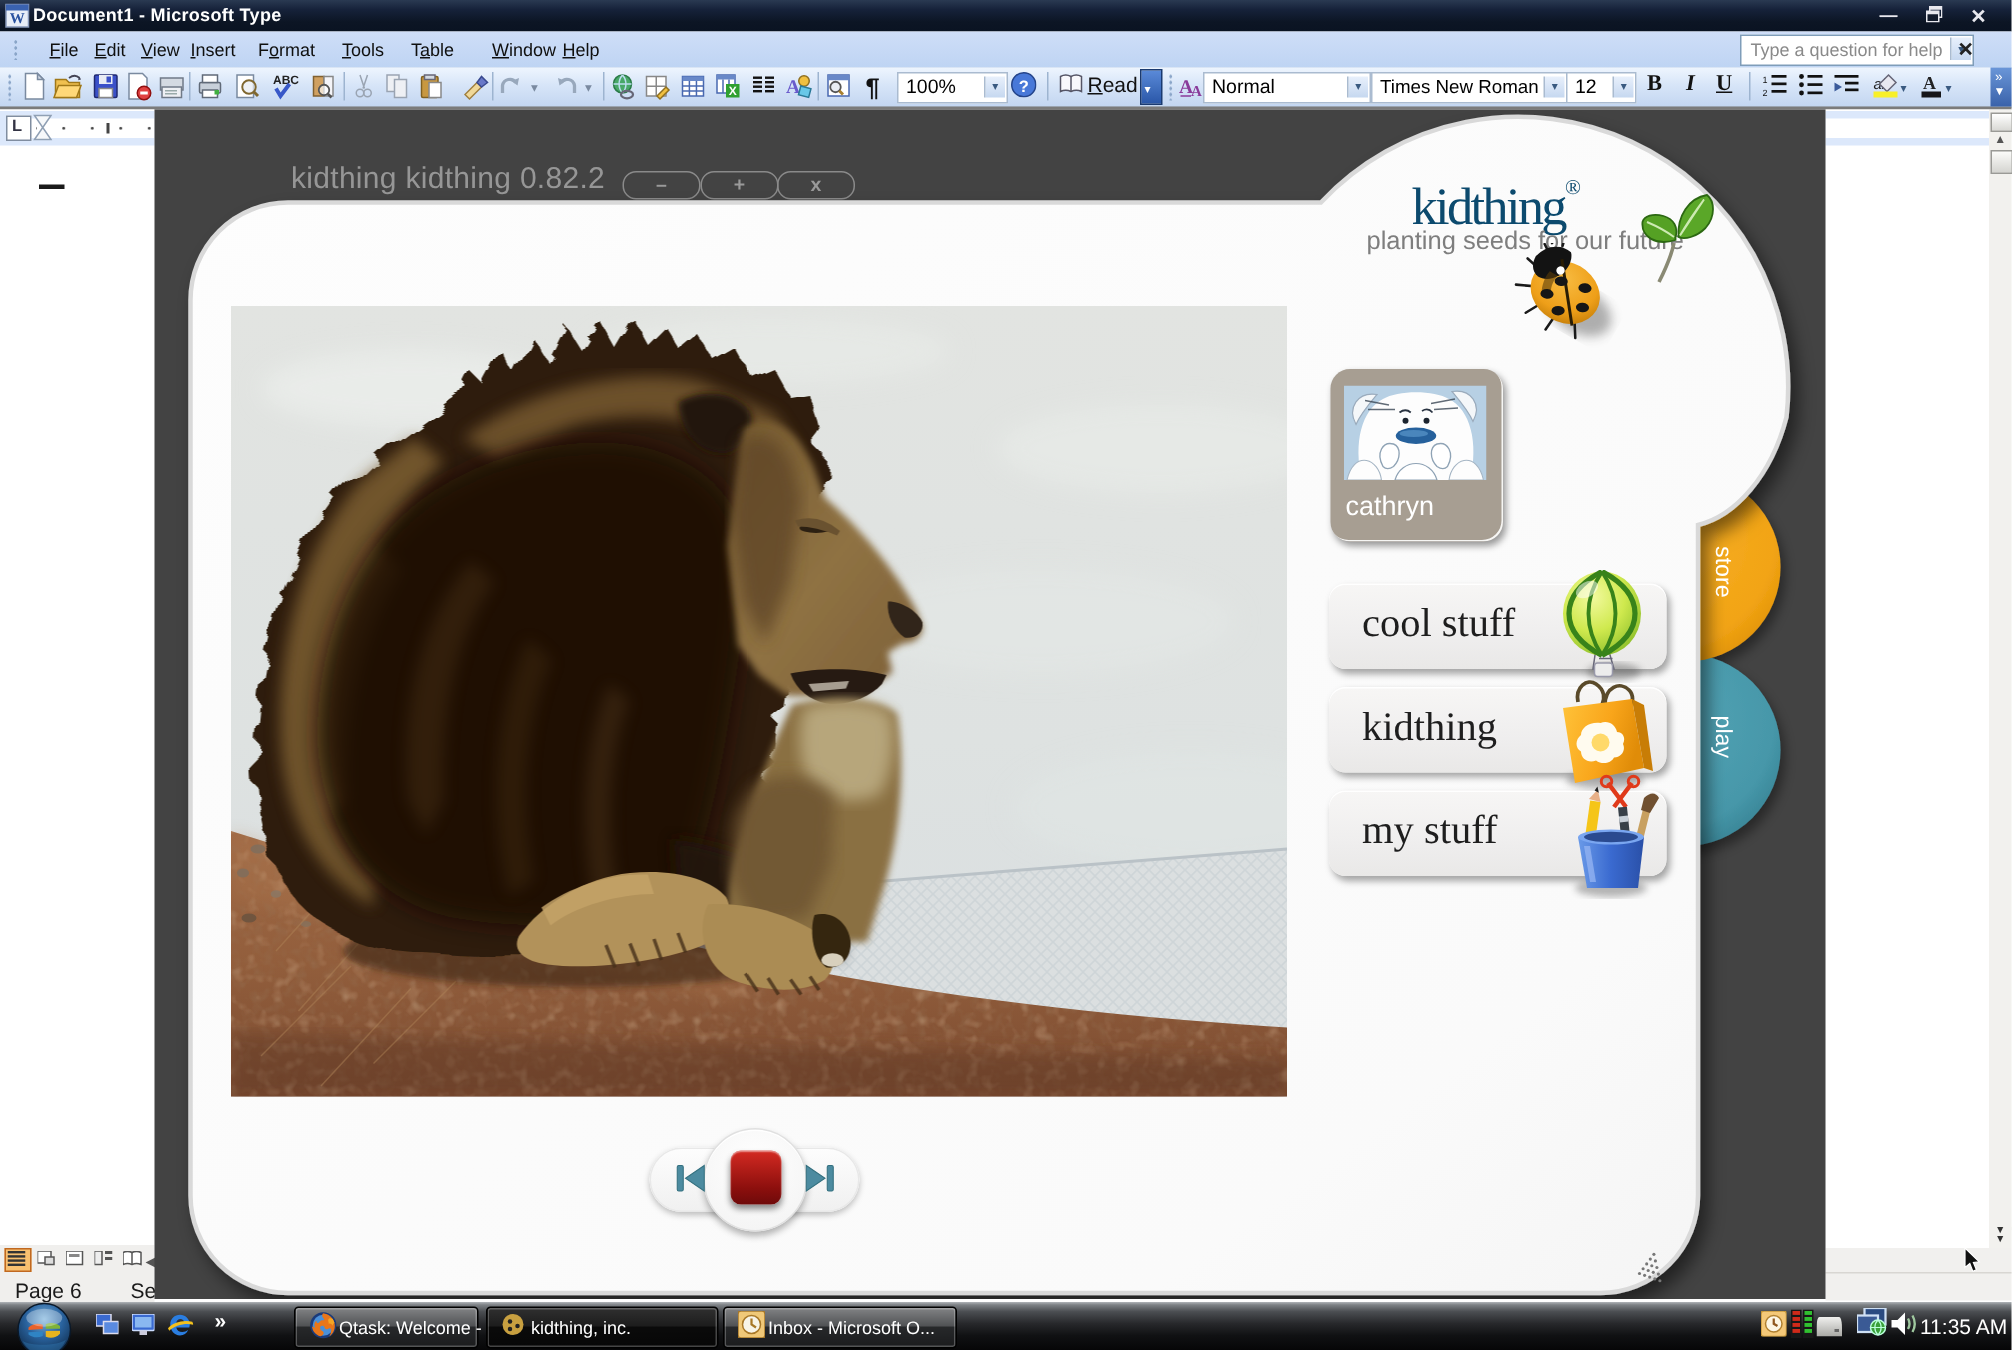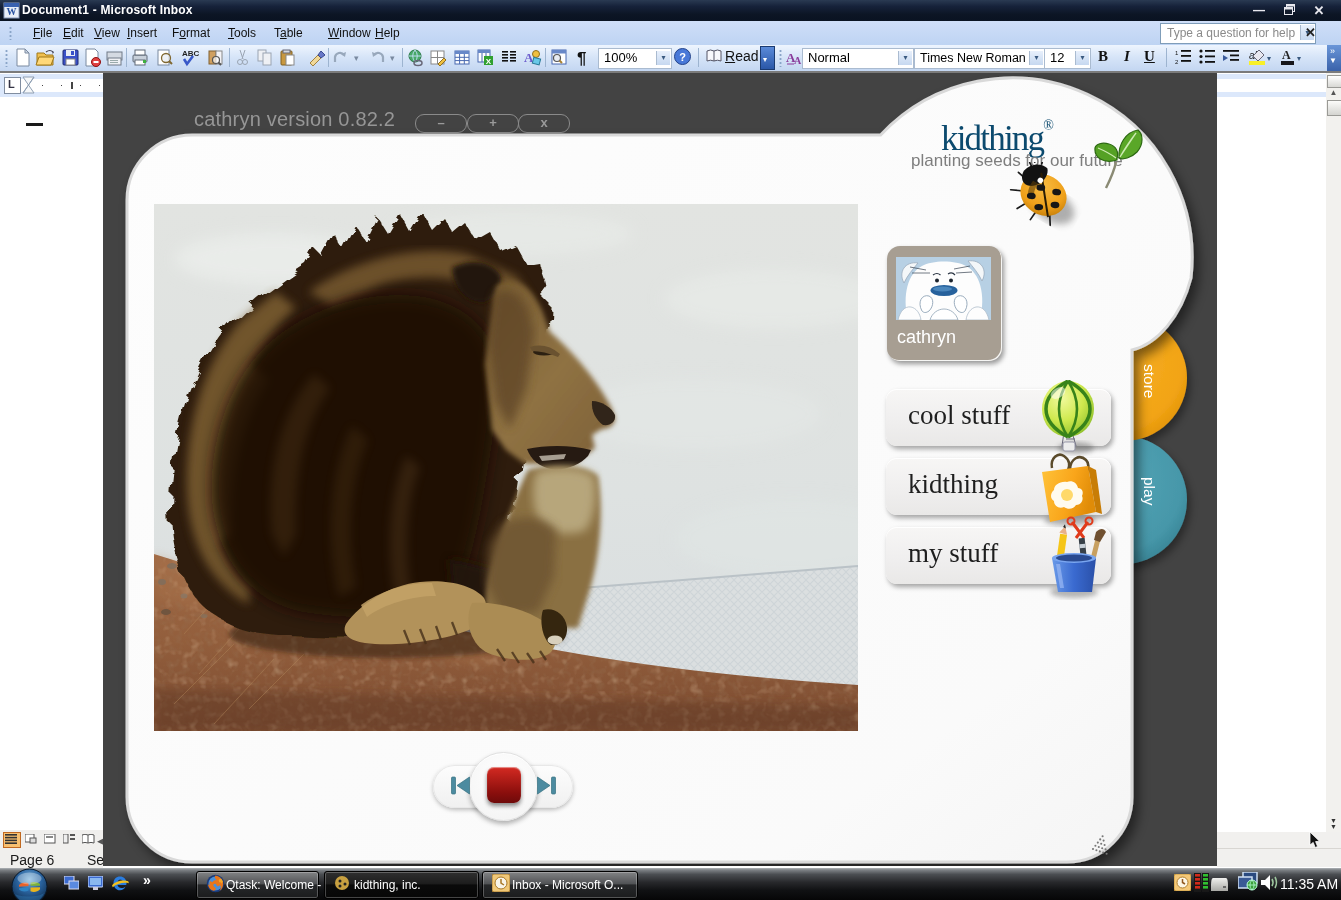--- a/index.html
+++ b/index.html
@@ -52,21 +52,21 @@
   #clock{left:1280px;top:876px;color:#fff;font-size:14px;}
 </style>
 </head>
 <body>
 <div class="abs" id="titlebar"></div>
 <svg class="abs" style="left:3px;top:2px" width="17" height="17" viewBox="0 0 17 17">
  <rect x="1" y="1" width="15" height="15" fill="#e8eef8" stroke="#8899bb"></rect>
  <rect x="1" y="1" width="15" height="4" fill="#3a62b0"></rect>
  <text x="8.5" y="13" font-size="10" font-weight="bold" fill="#2a52a0" text-anchor="middle" font-family="Liberation Serif">W</text>
 </svg>
-<div class="abs" id="titletext">Document1 - Microsoft Inbox</div>
+<div class="abs" id="titletext">Document1 - Microsoft Type</div>
 <div class="abs winbtn" style="left:1244px;">—</div>
 <div class="abs winbtn" style="left:1274px;"><svg width="11" height="11" viewBox="0 0 11 11">
       <rect x="2.5" y="0.5" width="8" height="7" fill="none" stroke="#e8e8ee"></rect>
       <rect x="2.5" y="0.5" width="8" height="2" fill="#e8e8ee"></rect>
       <rect x="0.5" y="3.5" width="8" height="7" fill="#131c2c" stroke="#e8e8ee"></rect>
       <rect x="0.5" y="3.5" width="8" height="2" fill="#e8e8ee"></rect>
     </svg></div>
 <div class="abs winbtn" style="left:1304px;font-size:13px;">✕</div>
 <div class="abs" id="menubar"></div>
 <div class="abs" style="left:9px;top:26px;width:3px;height:14px;background-image:radial-gradient(circle,#8aa5c8 1px,transparent 1.2px);background-size:3px 4px;"></div>
@@ -363,21 +363,21 @@
     <rect x="7" y="0" width="5" height="2" fill="#555"></rect>
     <rect x="7" y="4" width="5" height="2" fill="#555"></rect>
   </svg>
 <svg class="abs" style="left:82px;top:834px" width="13" height="10">
     <path d="M0 1 q3 -1.5 6 0 q3 -1.5 6 0 v8 q-3 -1.2 -6 0 q-3 -1.2 -6 0 z" fill="#fff" stroke="#555"></path>
     <line x1="6" y1="1" x2="6" y2="9" stroke="#555"></line>
   </svg>
 <div class="abs" style="left:97px;top:836px;color:#555;font-size:9px;">◀</div>
 <span class="abs" style="left:87px;top:852px;color:#1a1a1a;font-size:14px;">Se</span>
 <div class="abs" id="app"></div>
-<div class="abs" id="vertext">cathryn version 0.82.2</div>
+<div class="abs" id="vertext">kidthing kidthing 0.82.2</div>
 <div class="abs pill" style="left:415px;">–</div>
 <div class="abs pill" style="left:467px;">+</div>
 <div class="abs pill" style="left:518px;">x</div>
 
 <svg class="abs" style="left:103px;top:73px;" width="1114" height="793" viewBox="0 0 1114 793">
  <defs>
   <radialGradient id="storeg" cx="40%" cy="35%" r="75%">
     <stop offset="0" stop-color="#f7b02a"></stop>
         <stop offset="0.75" stop-color="#f2a414"></stop>
         <stop offset="1" stop-color="#dd8f07"></stop>

